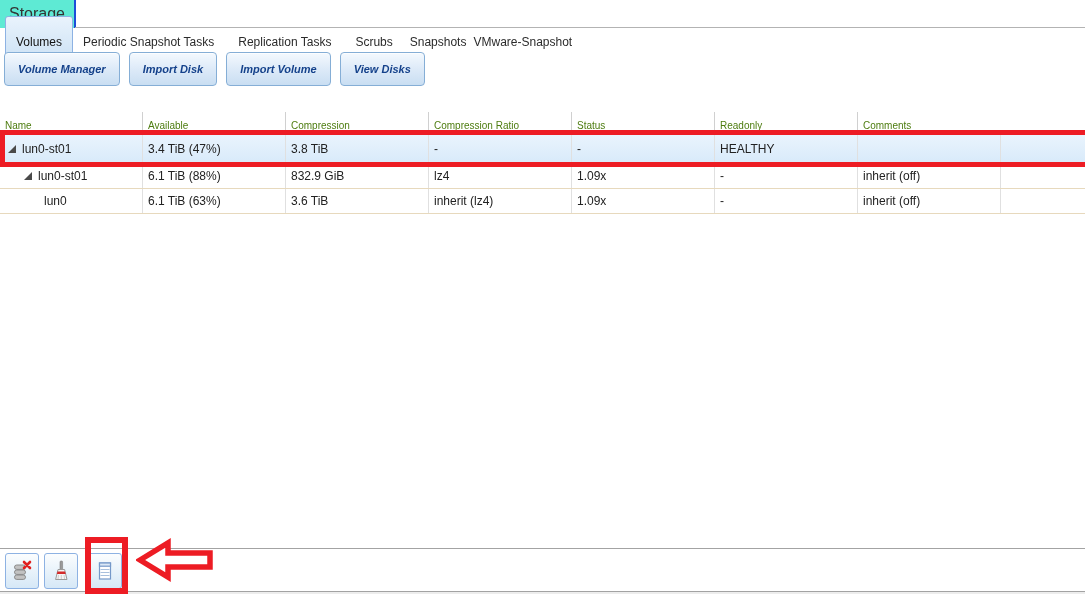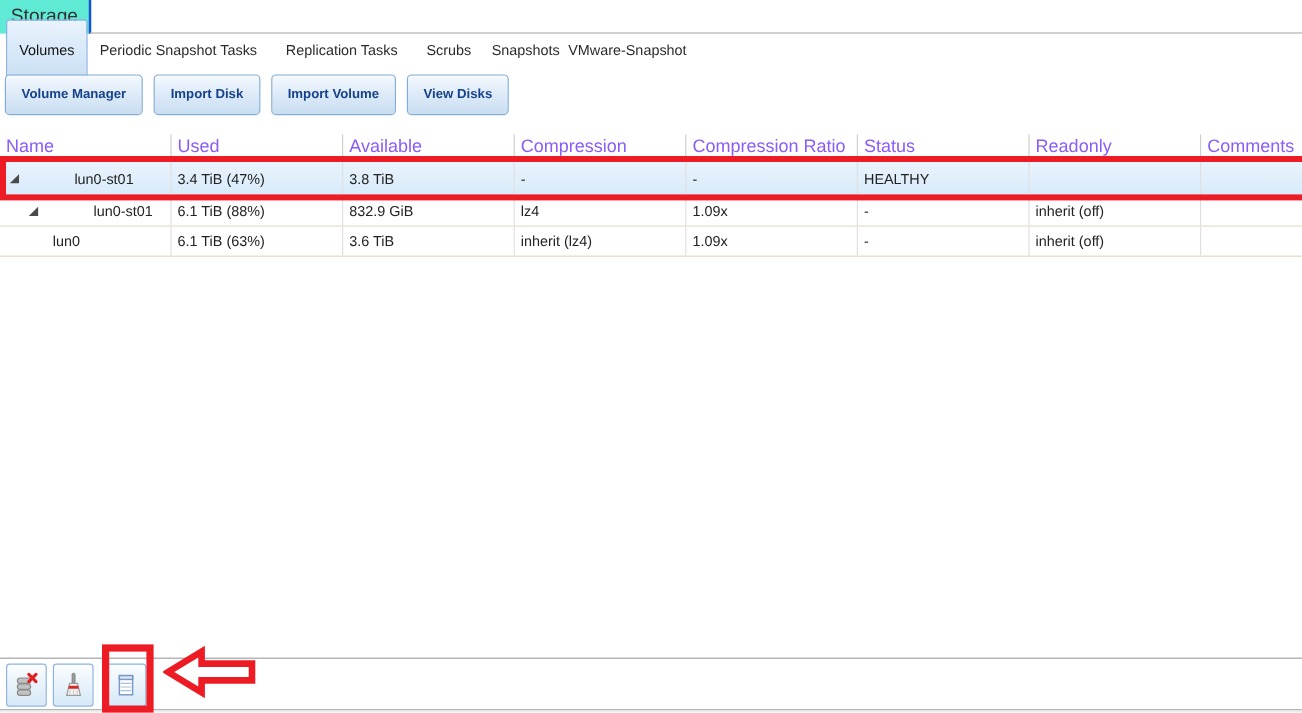--- a/index.html
+++ b/index.html
@@ -21,48 +21,48 @@
   .subtabs{position:absolute;left:5px;top:30px;height:24px;display:flex;align-items:center;}
   .subtab{font-size:12px;color:#2b2b2b;cursor:default;white-space:nowrap;}
   .subtab.chip{
     padding:18px 10px;border:1px solid #8db2e3;border-radius:3px;
     background:linear-gradient(#e9f3fc,#c8dff4);
     color:#111;
   }
   .st-periodic{margin-left:10px;} .st-replication{margin-left:24px;}
   .st-scrubs{margin-left:24px;} .st-snapshots{margin-left:17px;} .st-vmware{margin-left:7px;}
   
-  .btnrow{position:absolute;left:4px;top:62px;display:flex;}
+  .btnrow{position:absolute;left:4px;top:52px;display:flex;font-style:italic;}
   .action-btn{
     height:32px;margin-right:9px;padding:0 13px;
     border:1px solid #85aed6;border-radius:4px;
     background:linear-gradient(#f4f9fe 0%,#ddeaf8 50%,#c9def2 100%);
     color:#15428b;font-weight:bold;font-size:11px;
     font-family:"Liberation Sans", sans-serif;
     display:flex;align-items:center;justify-content:center;
     box-shadow:0 1px 0 rgba(255,255,255,.7) inset;
     cursor:pointer;white-space:nowrap;
   }
   
   .grid{position:absolute;left:0;top:112px;right:0;}
   .grid-header{display:flex;height:21px;border-bottom:1px solid #8f8f8f;background:#fff;}
   .hcell{
     width:143px;box-sizing:border-box;flex:0 0 143px;
     border-right:1px solid #d0d0d0;
-    font-size:15px;color:#8b5cf6;display:flex;align-items:flex-end;
+    font-size:10px;color:#4d7c0f;display:flex;align-items:flex-end;
     padding:0 0 2px 5px;white-space:nowrap;overflow:hidden;
   }
   .hcell.last{flex:1 1 auto;border-right:none;text-align:center;}
   .grid-row{display:flex;height:24px;border-bottom:1px solid #e7d9bd;background:#fff;}
   .grid-row.selected{height:29px;background:linear-gradient(#eaf4fd,#d8eafa);}
   .cell{
     width:143px;box-sizing:border-box;flex:0 0 143px;
     border-right:1px solid #e0e0e0;
     font-size:12px;color:#222;display:flex;align-items:center;
-    padding-left:5px;white-space:nowrap;overflow:hidden;gap:40px;
+    padding-left:5px;white-space:nowrap;overflow:hidden;
   }
   .cell.last{flex:1 1 auto;border-right:none;}
   .name-cell{padding-left:0;}
   .indent0{padding-left:8px;} .indent1{padding-left:24px;} .indent2{padding-left:44px;}
   .expander{width:8px;height:8px;margin-right:6px;flex:0 0 8px;}
   
   .sep-top{position:absolute;left:0;right:0;top:548px;height:1px;background:#a3a3a3;}
   .sep-bottom{position:absolute;left:0;right:0;top:591px;height:1px;background:#a3a3a3;}
   .bottom-strip{position:absolute;left:0;right:0;top:592px;height:2px;background:#ededed;}
   .tool-btn{
@@ -96,21 +96,20 @@
 <div class="btnrow">
   <div class="action-btn">Volume Manager</div>
   <div class="action-btn">Import Disk</div>
   <div class="action-btn">Import Volume</div>
   <div class="action-btn">View Disks</div>
 </div>
 
 <div class="grid">
   <div class="grid-header">
     <div class="hcell">Name</div>
-    <div class="hcell">Used</div>
     <div class="hcell">Available</div>
     <div class="hcell">Compression</div>
     <div class="hcell">Compression Ratio</div>
     <div class="hcell">Status</div>
     <div class="hcell">Readonly</div>
     <div class="hcell last">Comments</div>
   </div>
 
   <div class="grid-row selected">
     <div class="cell name-cell indent0">

